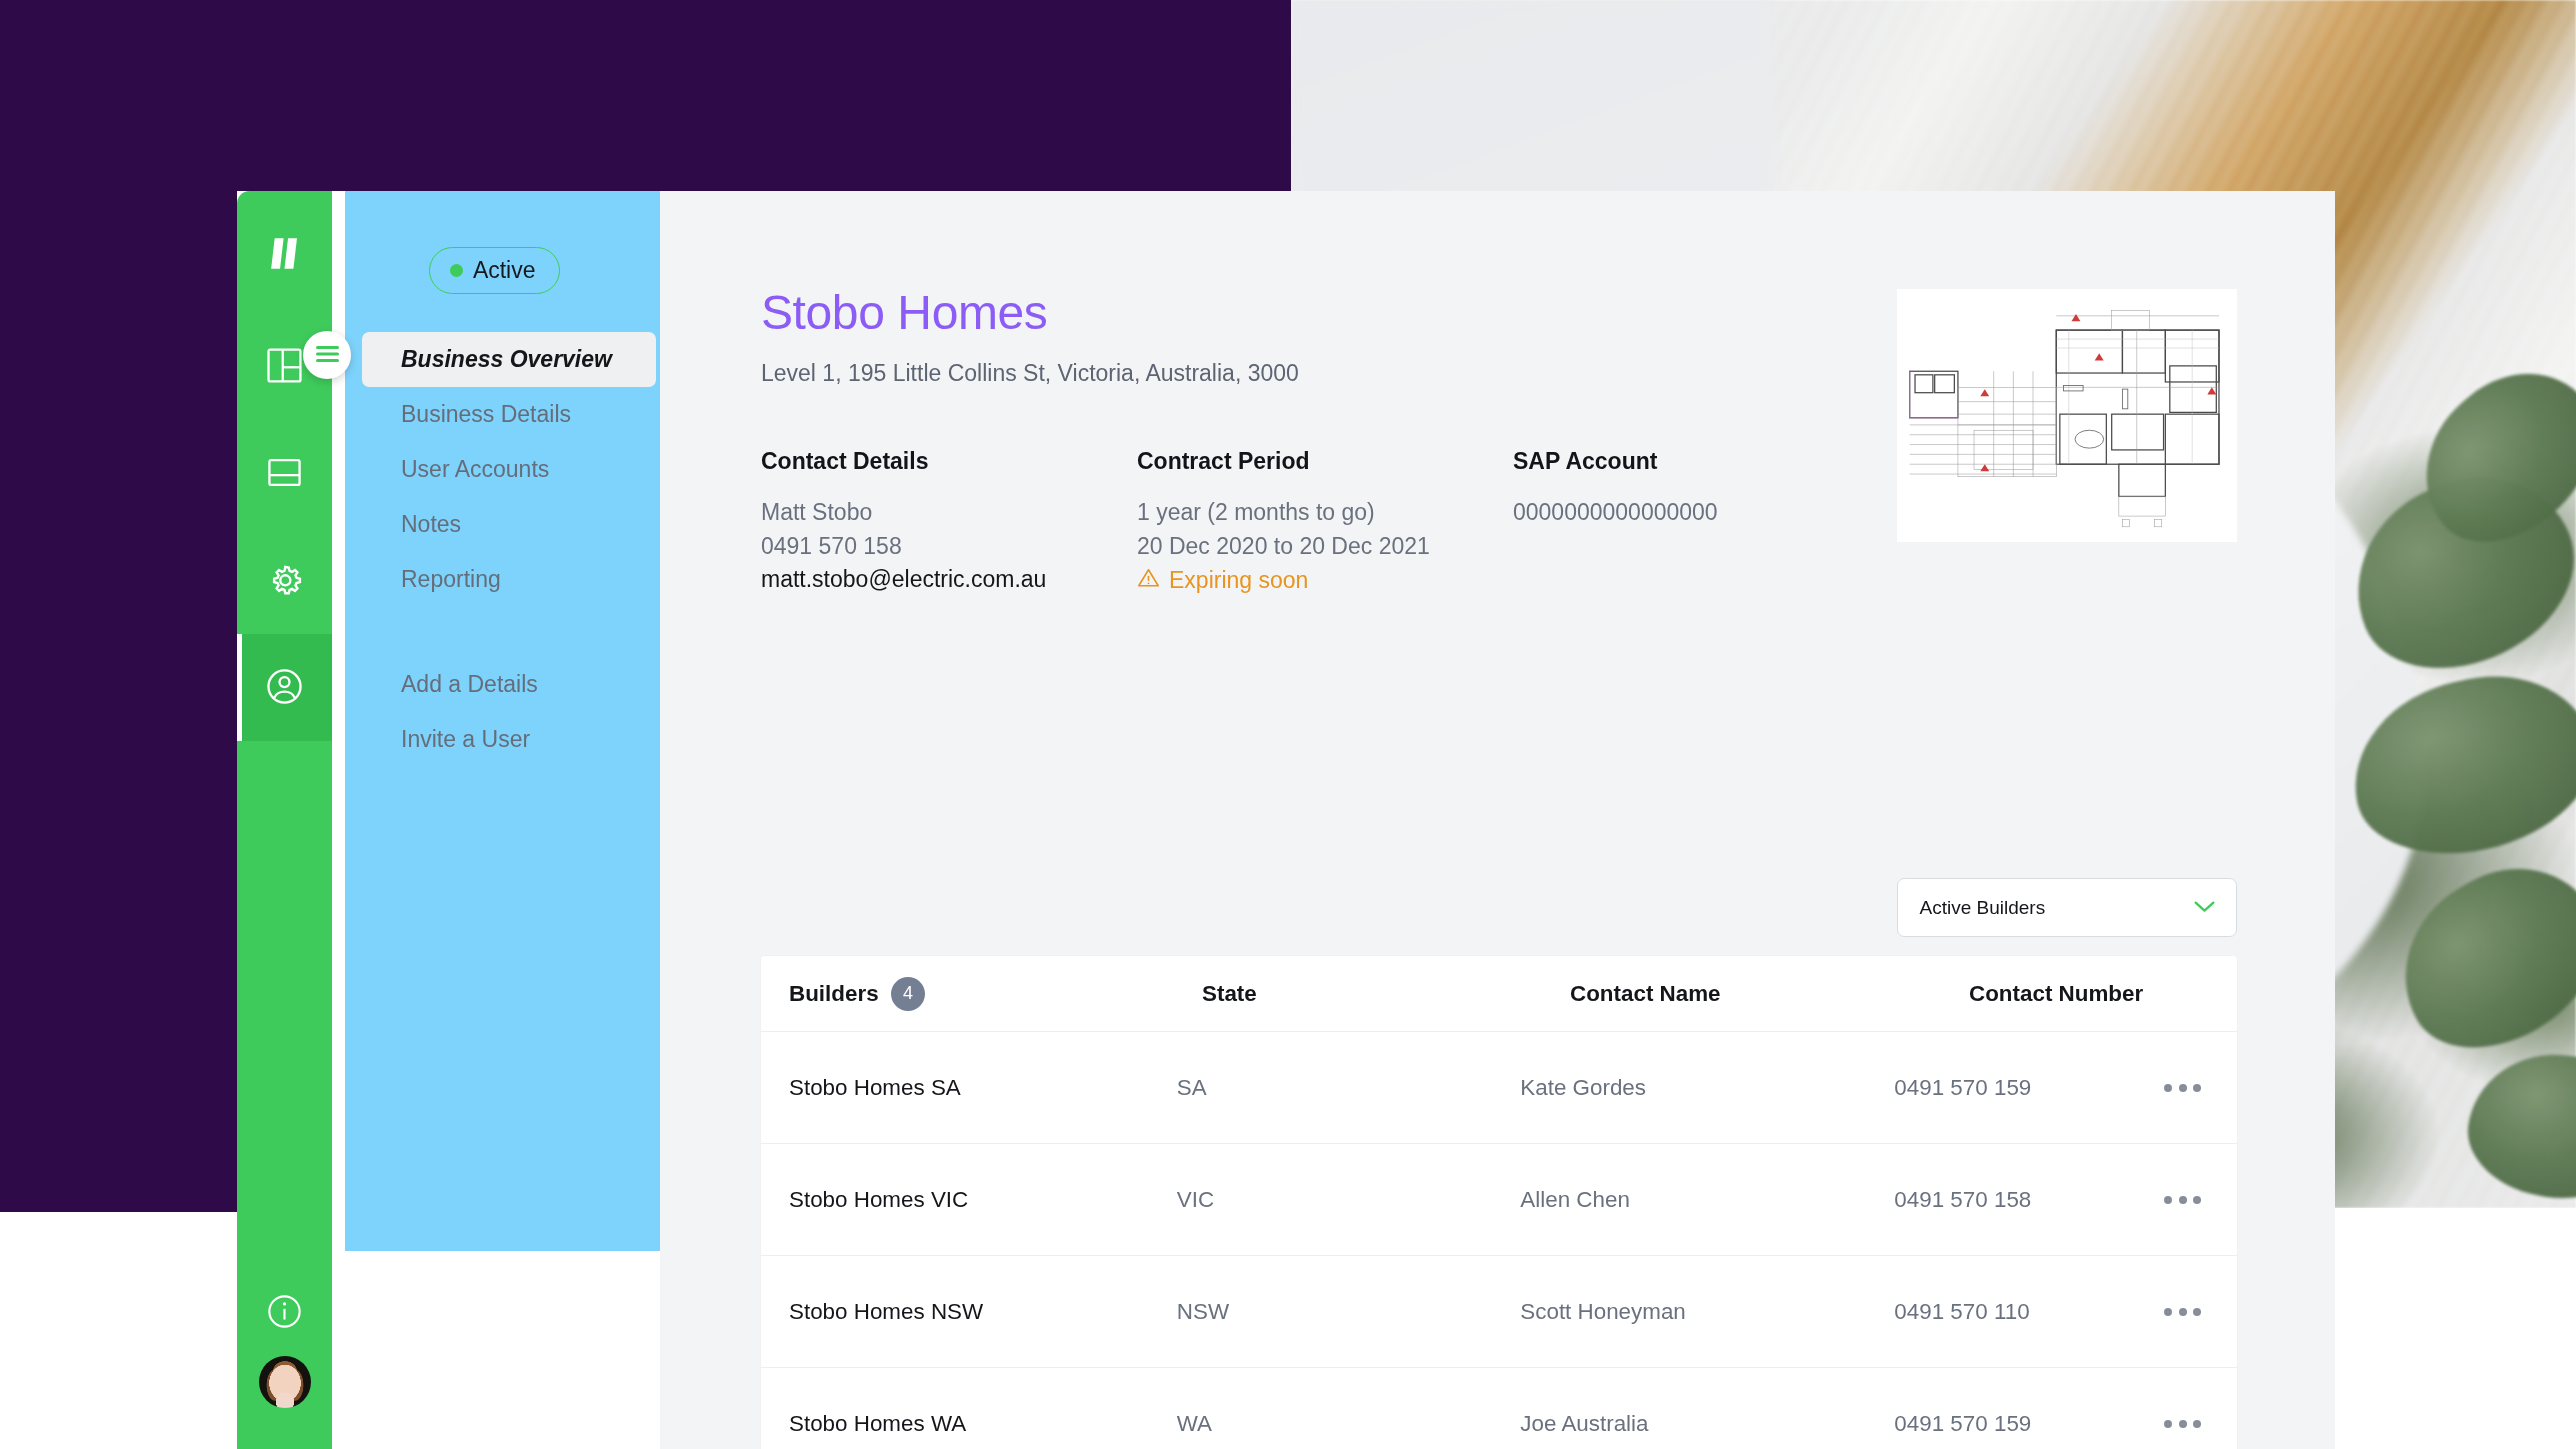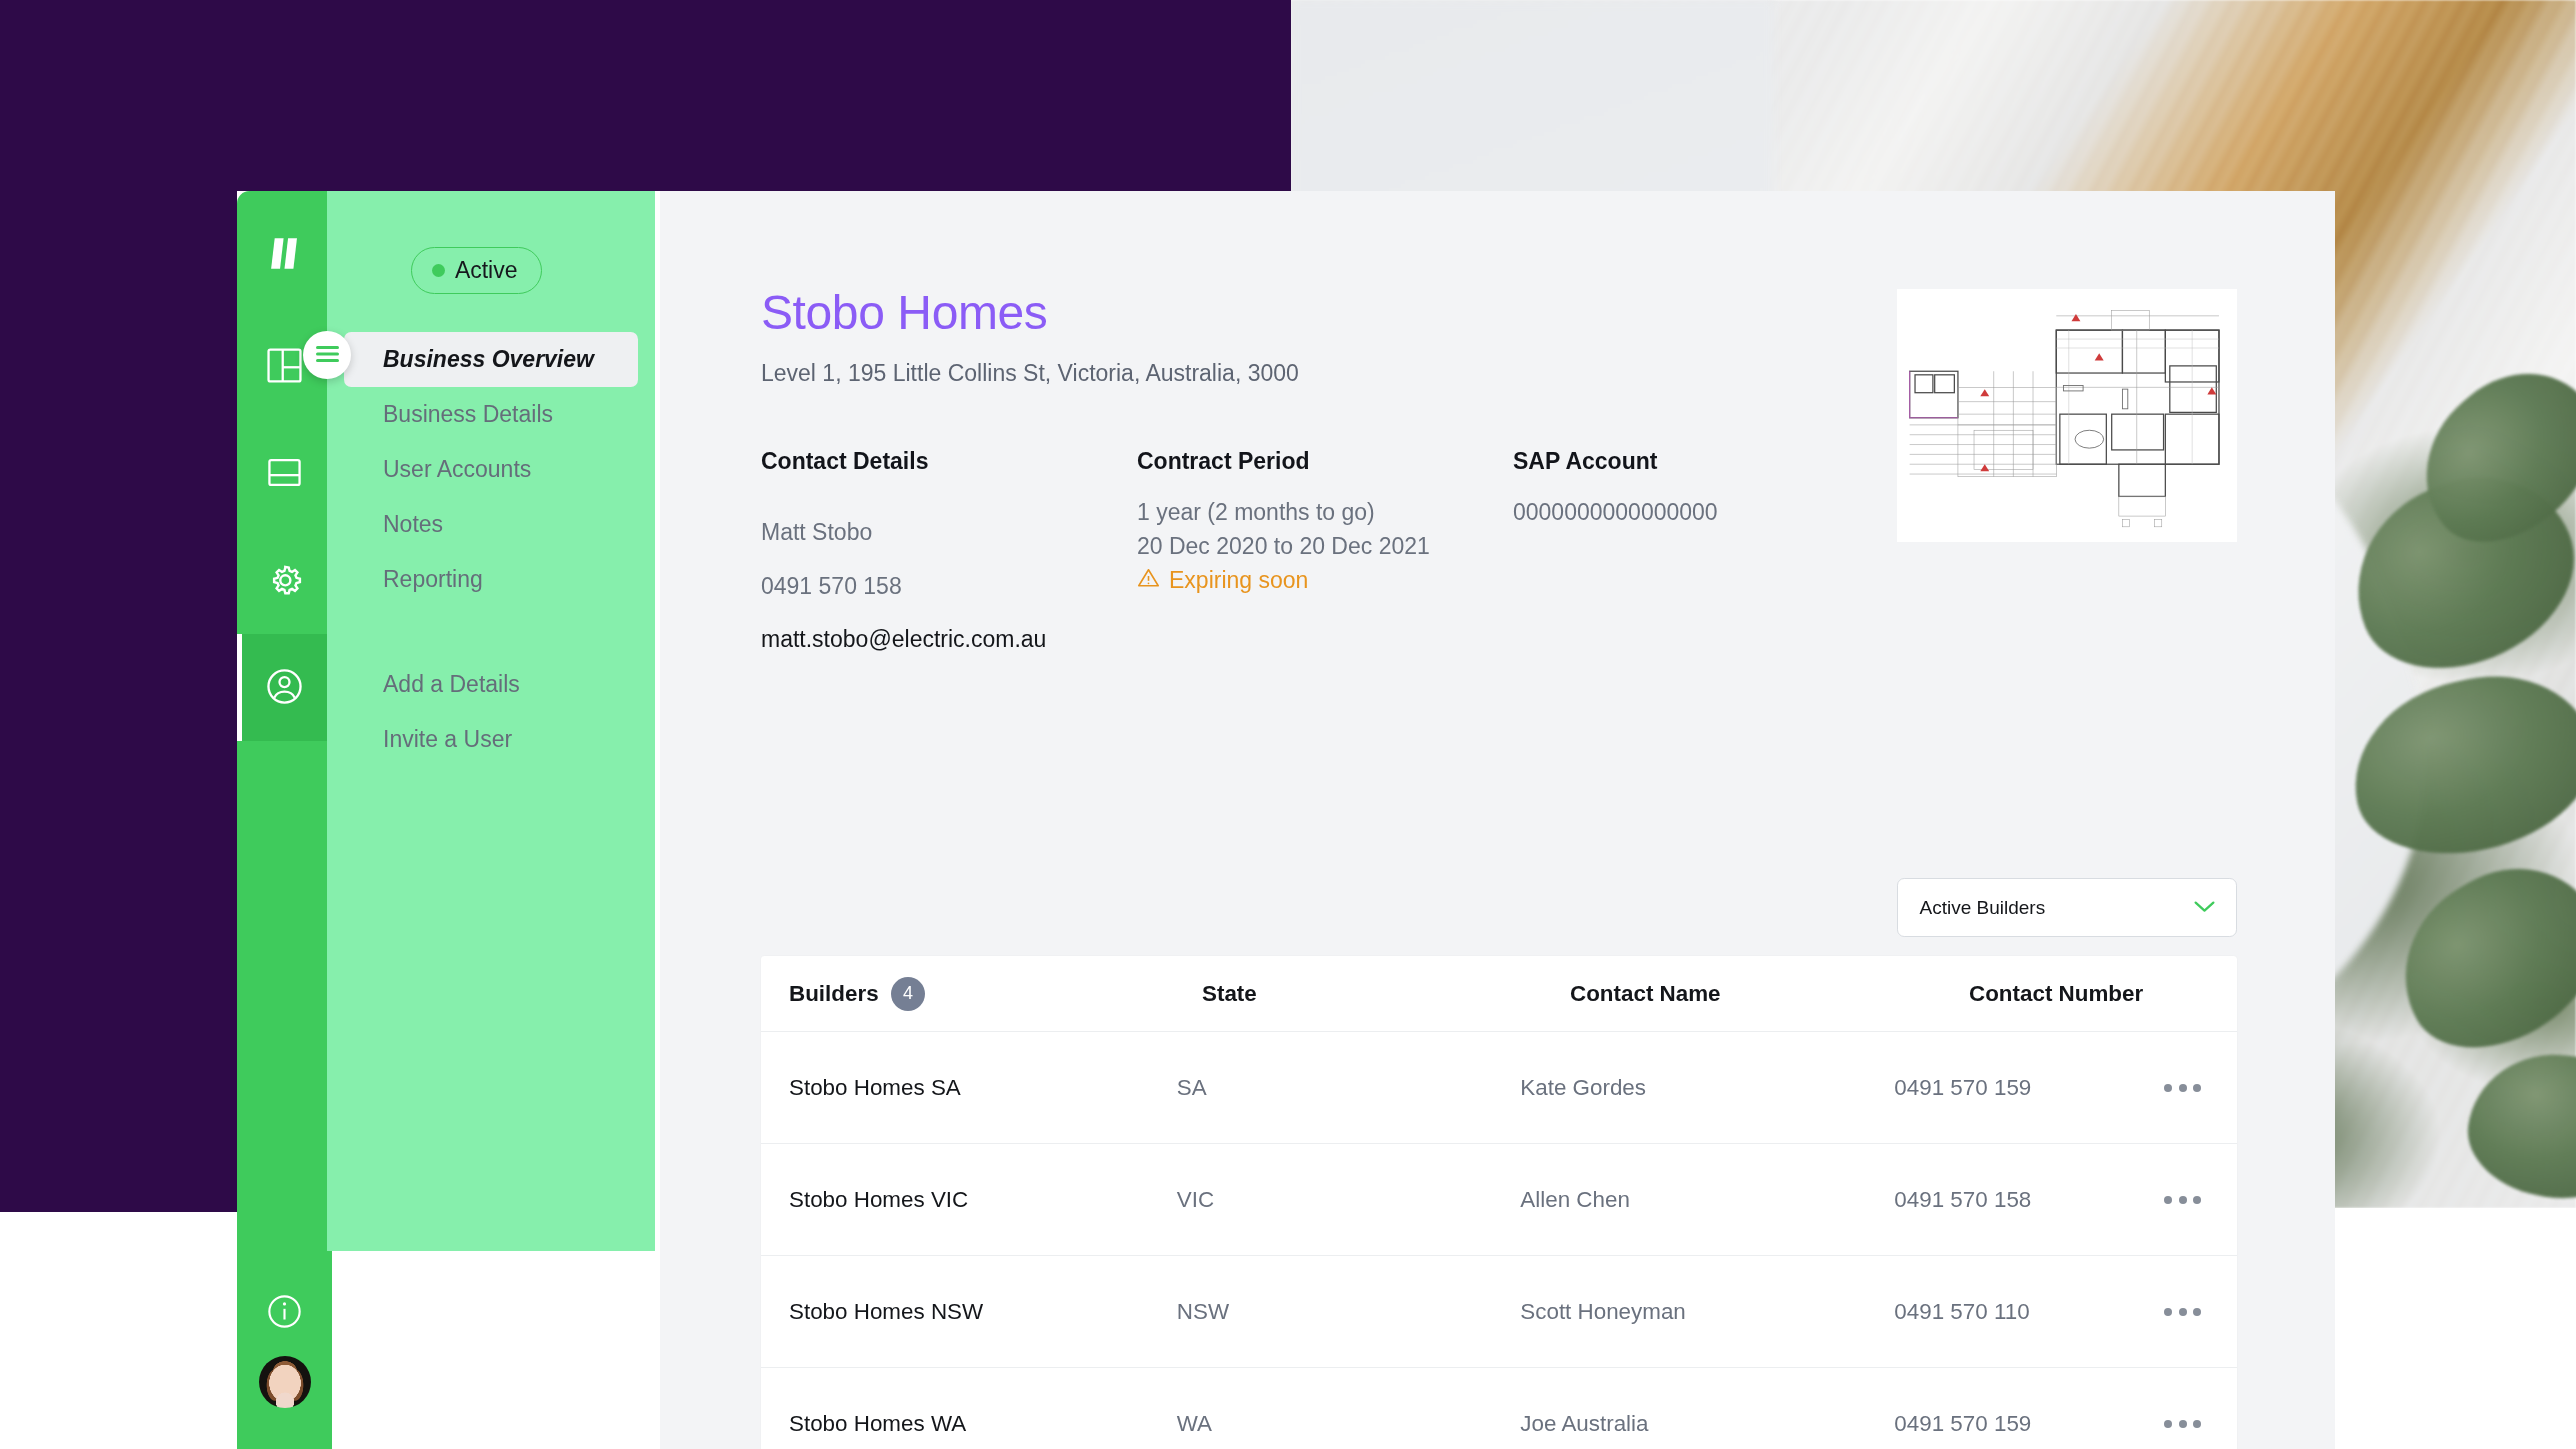--- a/index.html
+++ b/index.html
@@ -98,21 +98,21 @@
   }
   
   .hamburger-btn {
     position: absolute; left: 66px; top: 140px; width: 48px; height: 48px; border-radius: 50%;
     background: #ffffff; box-shadow: 0 2.7px 9px rgba(0,0,0,.18);
     display: flex; align-items: center; justify-content: center; cursor: pointer; z-index: 6;
   }
 
   
   .nav-panel {
-    position: absolute; left: 90px; top: 0; width: 328px; height: 1060px; background: #86efac;
+    position: absolute; left: 108px; top: 0; width: 328px; height: 1060px; background: #7dd3fc;
   }
   .status-pill {
     margin: 56px 0 0 84px; display: inline-flex; align-items: center; gap: 9.8px;
     border: 1.8px solid #3FCB5C; border-radius: 27px; padding: 9px 23px 9px 19.7px;
     font-size: 23px; color: #16181d; cursor: pointer;
   }
   .pill-dot { width: 13.4px; height: 13.4px; border-radius: 50%; background: #3FCB5C; display:inline-block; }
   .nav-list { margin-top: 38px; padding: 0 17px; }
   .nav-item {
     height: 55px; display: flex; align-items: center; padding-left: 39px;
@@ -123,21 +123,21 @@
 
   
   .main {
     position: absolute; left: 423px; top: 0; width: 1675px; height: 1258px; background: #f3f4f6;
   }
   .page-title { margin: 94px 0 0 101px; font-size: 48px; font-weight: 400; color: #8b5cf6; letter-spacing: -0.4px; }
   .page-sub { margin: 19.7px 0 0 101px; font-size: 23px; color: #5d6472; }
 
   .meta-row { margin: 61px 0 0 101px; display: flex; }
   .meta-col { display: flex; flex-direction: column; }
-  .meta-col.c1 { width: 376px; gap: 20px; }
+  .meta-col.c1 { width: 376px; }
   .meta-col.c2 { width: 376px; }
   .meta-h { font-size: 23px; font-weight: 700; color: #12141a; margin-bottom: 21.5px; }
   .meta-v { font-size: 23px; color: #6a717e; line-height: 1.46; }
   .meta-warn { font-size: 23px; color: #E8941E; font-weight: 400; display: flex; align-items: center; gap: 9px; margin-top: 3.6px; }
 
   
   .thumb {
     position: absolute; right: 98px; top: 98px; width: 340px; height: 253px;
     background: #ffffff; overflow: hidden;
   }

